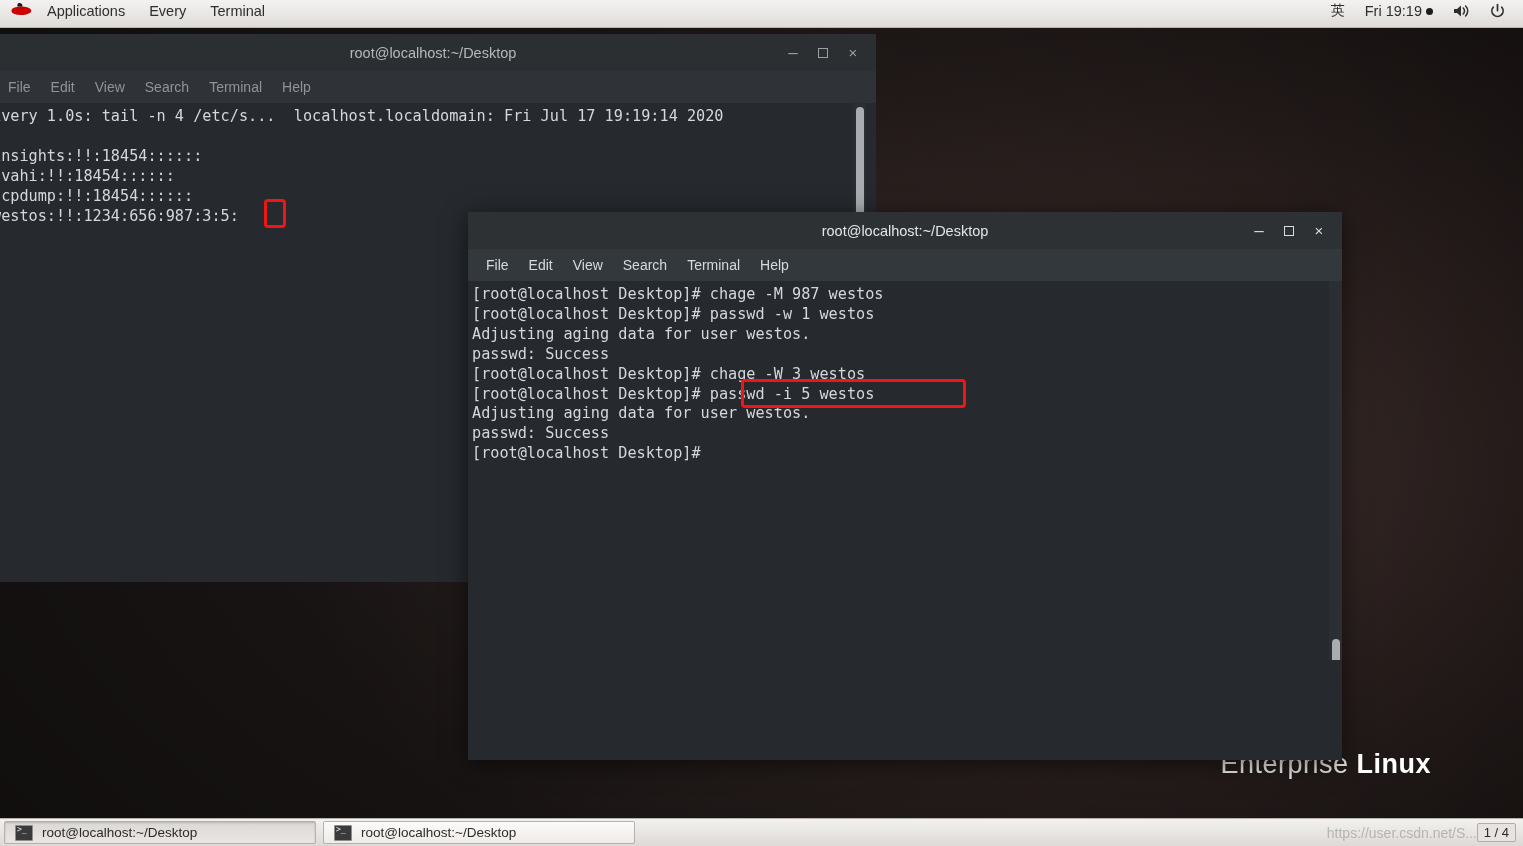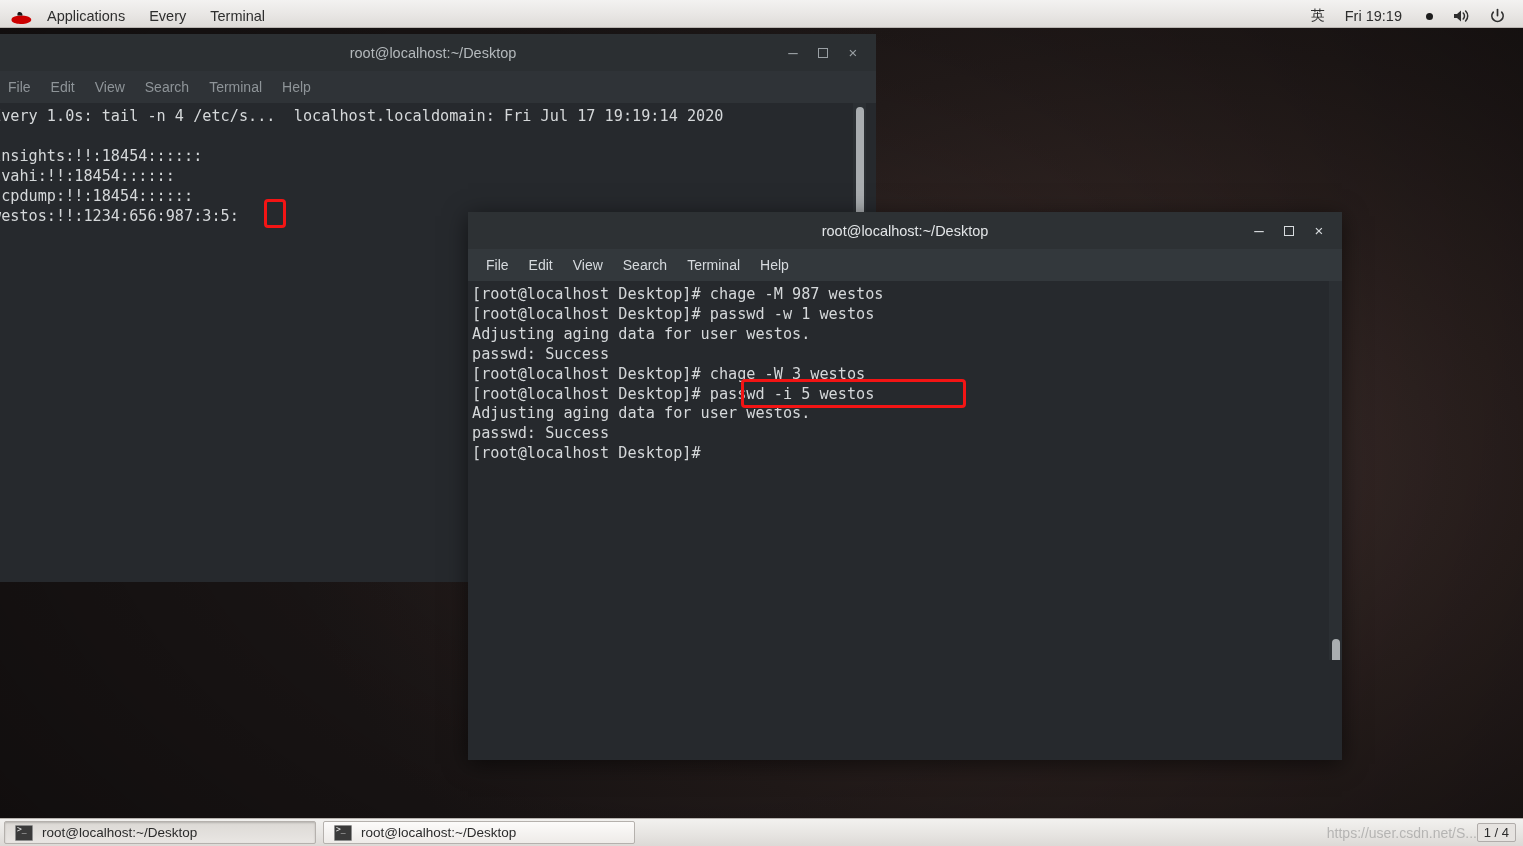--- a/index.html
+++ b/index.html
@@ -46,21 +46,21 @@
   #wallpaper-brand b { font-weight: 700; color: #fff; }
 
   
   #top-panel {
     position: absolute;
     left: 0; top: 0;
     width: 1523px; height: 28px;
     background: linear-gradient(to bottom, #f3f2f1 0%, #e9e7e5 52%, #dedbd8 100%);
     border-bottom: 1px solid #b9b5b1;
     display: flex;
-    align-items: flex-end;
+    align-items: flex-start;
     box-sizing: border-box;
     z-index: 50;
   }
   .panel-item {
     font-size: 14.5px;
     color: #2e2e2e;
     padding: 3px 11px;
     margin: 0 1px;
     border-radius: 3px;
     white-space: nowrap;
@@ -83,21 +83,21 @@
     color: #2e2e2e;
     padding: 2px 10px;
     font-family: "DejaVu Sans", sans-serif;
   }
   .tp-clock {
     font-size: 14.5px;
     color: #2e2e2e;
     padding: 2px 10px;
     display: flex;
     align-items: center;
-    gap: 24px;
+    gap: 4px;
     white-space: nowrap;
   }
   .tp-dot {
     width: 7px; height: 7px;
     border-radius: 50%;
     background: #1d1d1d;
     display: inline-block;
   }
   .tp-icon {
     padding: 2px 9px;
@@ -289,20 +289,24 @@
     z-index: 61;
   }
 </style>
 </head>
 <body>
 
 <div id="screen">
 
   <div id="wallpaper"></div>
   <div id="wallpaper-vignette"></div>
+  <div id="wallpaper-brand">
+    <span>Enterprise</span>
+    <b>Linux</b>
+  </div>
 
   <div id="top-panel">
     <div id="rh-logo">
       <svg width="26" height="18" viewBox="0 0 26 18">
         <path d="M4 12.5 C3 11 3.4 9.2 5 8.3 C7 7.2 10 6.6 13.6 6.6 C17.6 6.6 21 7.6 22.6 9.3 C23.3 10.1 23.4 11 23 11.8 C22 13.6 18 15 13.6 15 C9.2 15 5.3 14.1 4 12.5 Z" fill="#cc0000"></path>
         <path d="M9.5 6.6 C9.2 5 9.6 3.6 10.8 3.1 C12.3 2.5 13.6 3.3 14.2 4.8 C14.6 5.8 14.5 6.4 14.2 6.7 C13 6.5 10.8 6.5 9.5 6.6 Z" fill="#1a1a1a"></path>
       </svg>
     </div>
     <div class="panel-item">Applications</div>
     <div class="panel-item">Every</div>

